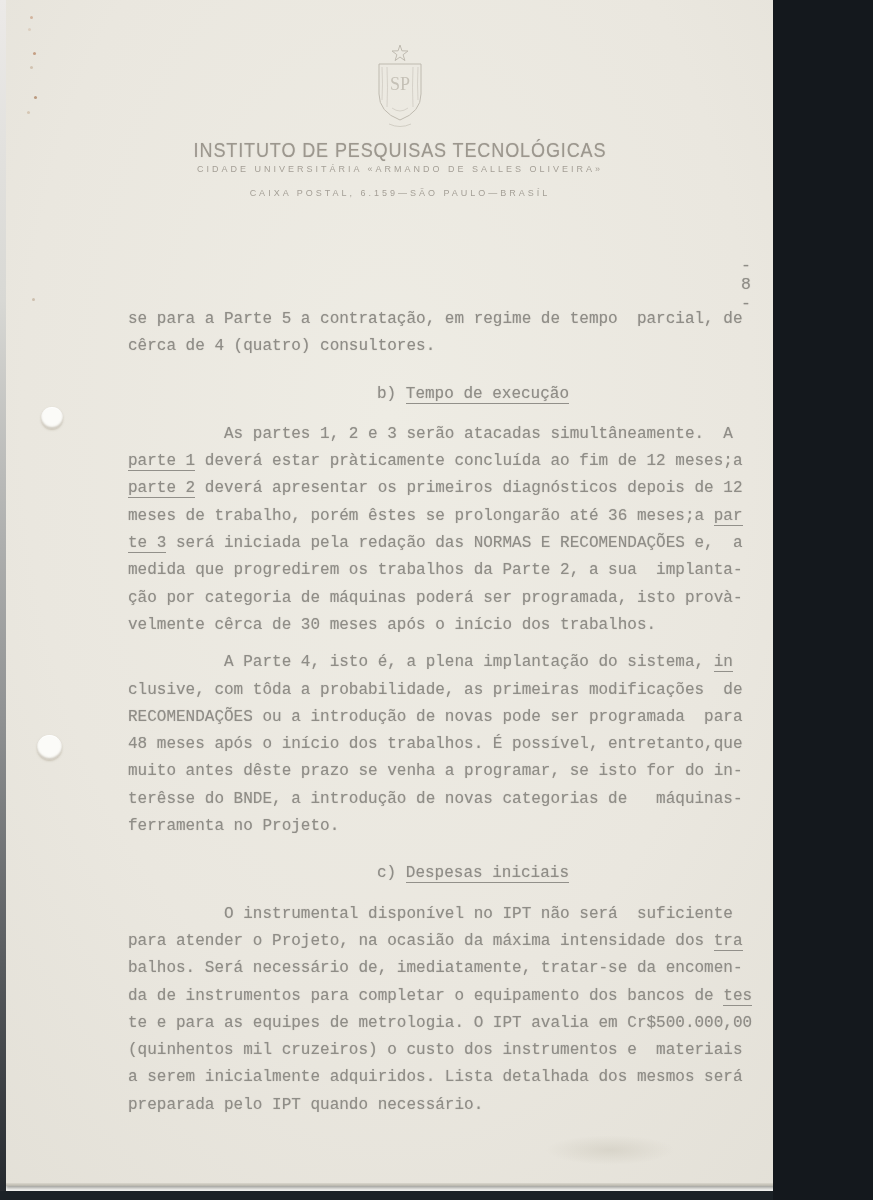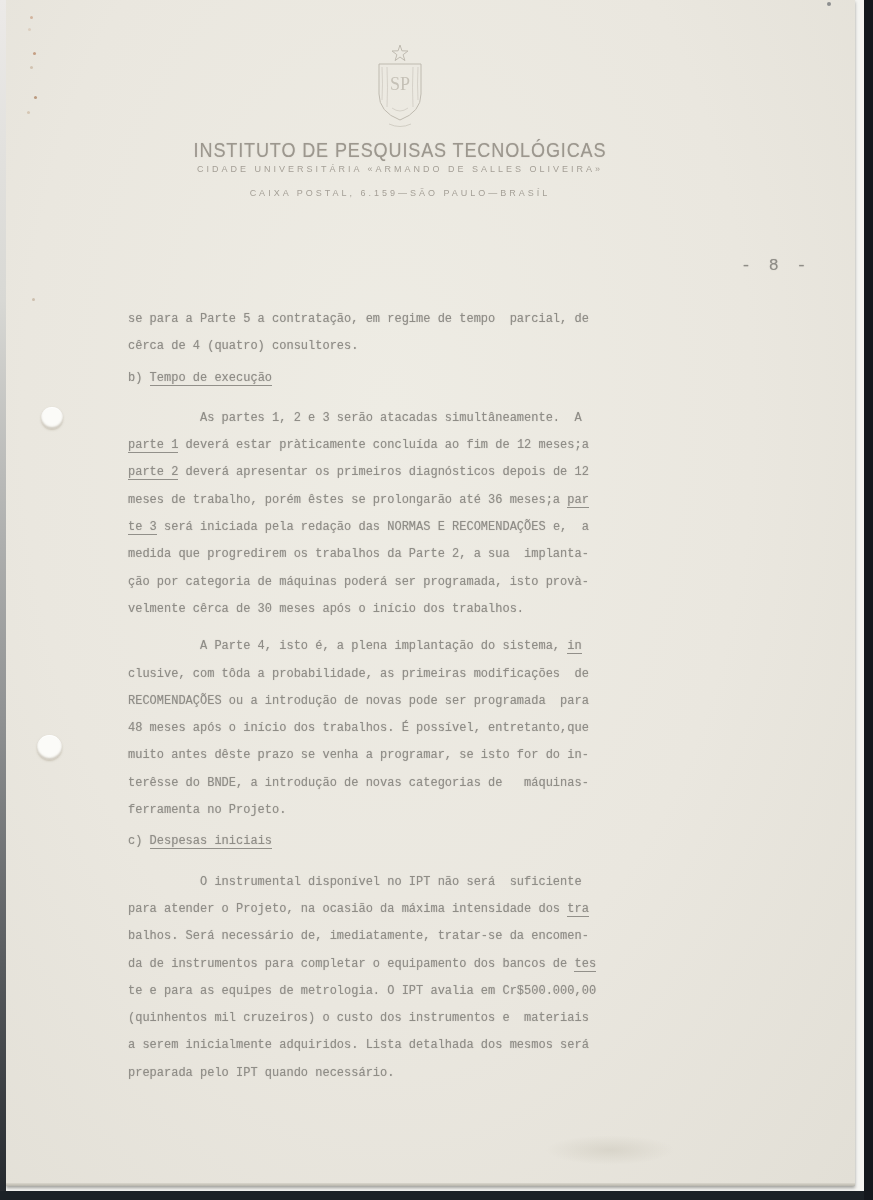--- a/index.html
+++ b/index.html
@@ -1,18 +1,18 @@
 <!DOCTYPE html>
 <html><head>
 <meta charset="utf-8">
 <style>
   * { margin:0; padding:0; box-sizing:border-box; }
   html,body { background:#14181d; }
   .scan {
-    position:relative; width:864px; height:1200px; overflow:hidden;
+    position:relative; width:773px; height:1200px; overflow:hidden;
     background:#f4f4f1;
     font-family:"Liberation Sans", sans-serif;
   }
   
   .paper {
     position:absolute; left:6px; top:0; width:849px; height:1186px;
     background: radial-gradient(ellipse at 45% 35%, #eeece4 0%, #eae7df 55%, #e2dfd6 100%);
     box-shadow: 0 2px 3px rgba(60,60,55,.45);
   }
   
@@ -48,22 +48,22 @@
     transform:scaleX(.86); white-space:nowrap; text-shadow:0 0 1px rgba(156,151,142,.5);
   }
   .addr { font-size:9px; letter-spacing:3px; color:#a49f96; white-space:nowrap; }
   .addr1 { top:164px; }
   .addr2 { top:188px; }
   
   .typw { font-family:"Liberation Mono", monospace; color:#8f8d87;
     text-shadow:0 0 1px rgba(143,141,135,.55); }
   .pagenum { position:absolute; left:741px; top:256px; font-size:16.5px; letter-spacing:4px; }
   .body-text { position:absolute; left:128px; top:306px; width:690px;
-    font-size:12px; line-height:27.3px; white-space:pre; }
-  .block.heading { margin-top:4px; margin-bottom:13px; }
+    font-size:16px; line-height:27.3px; white-space:pre; }
+  .block.heading { margin-top:20px; margin-bottom:13px;text-align:center; }
   .block.paragraph + .block.paragraph { margin-top:10px; }
   .u { border-bottom:1.4px solid #92908a; }
 </style>
 </head>
 <body>
 
 <div class="scan">
 
   <div class="paper"></div>
   <div class="paper-bottom-shadow"></div>

